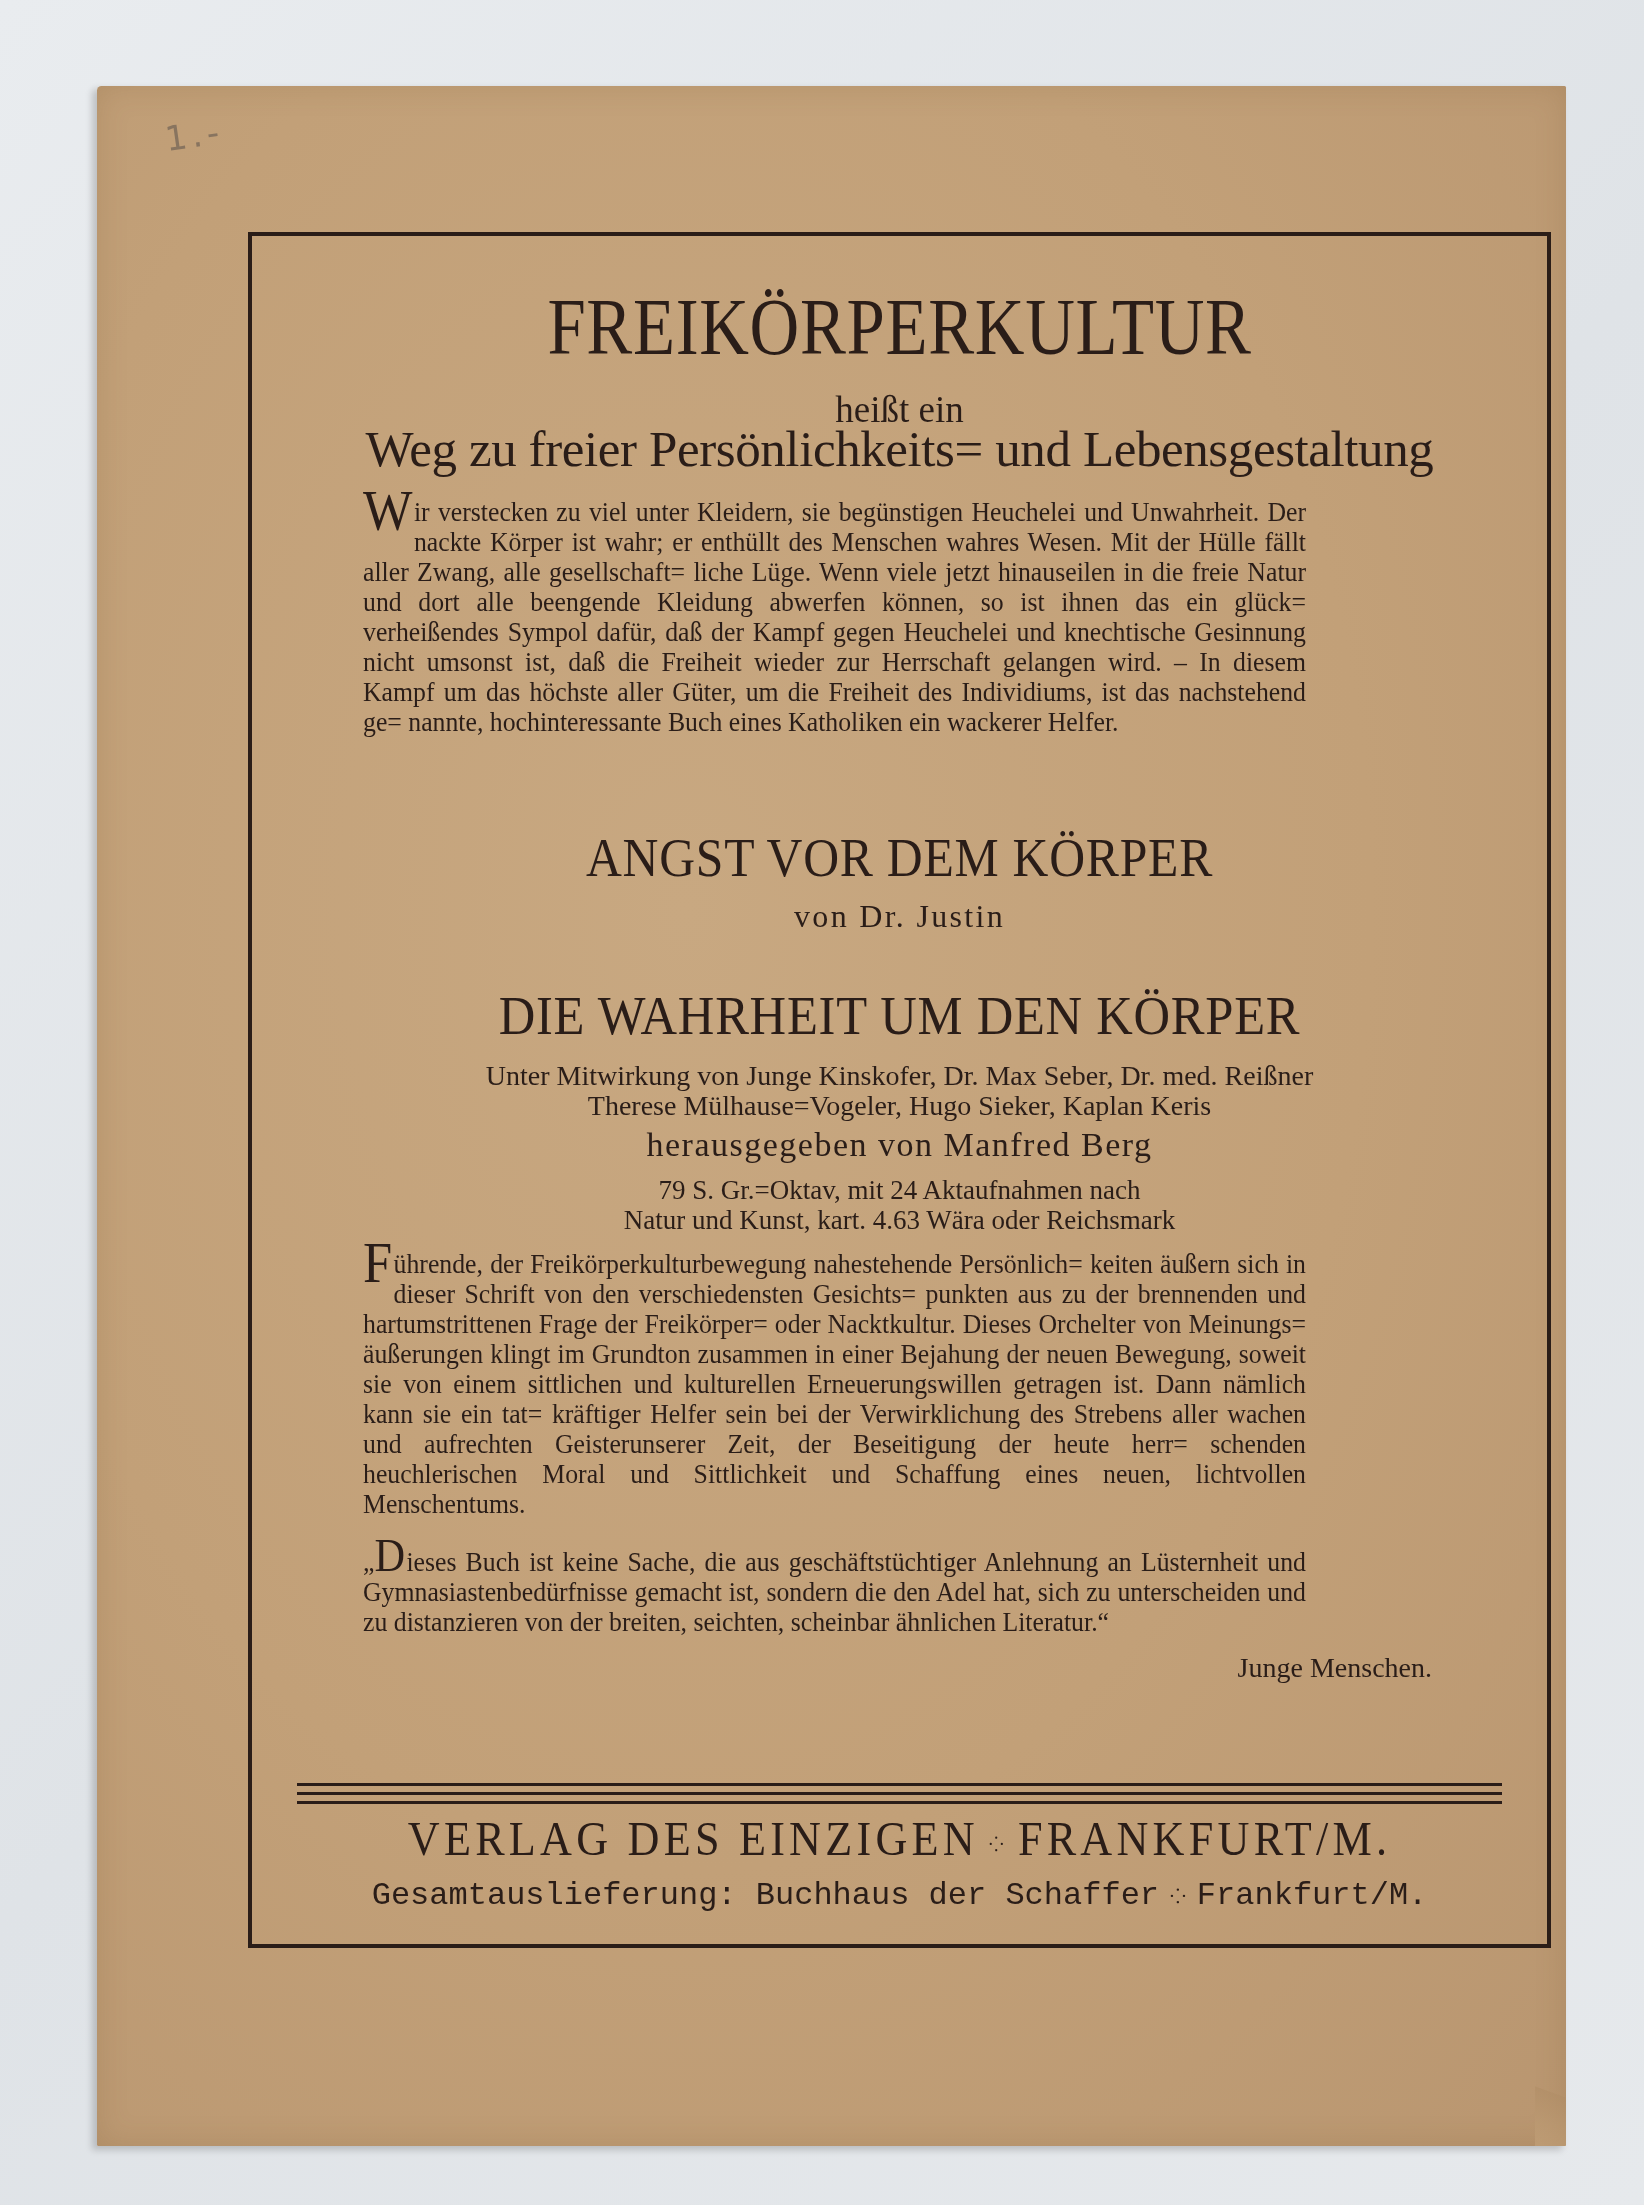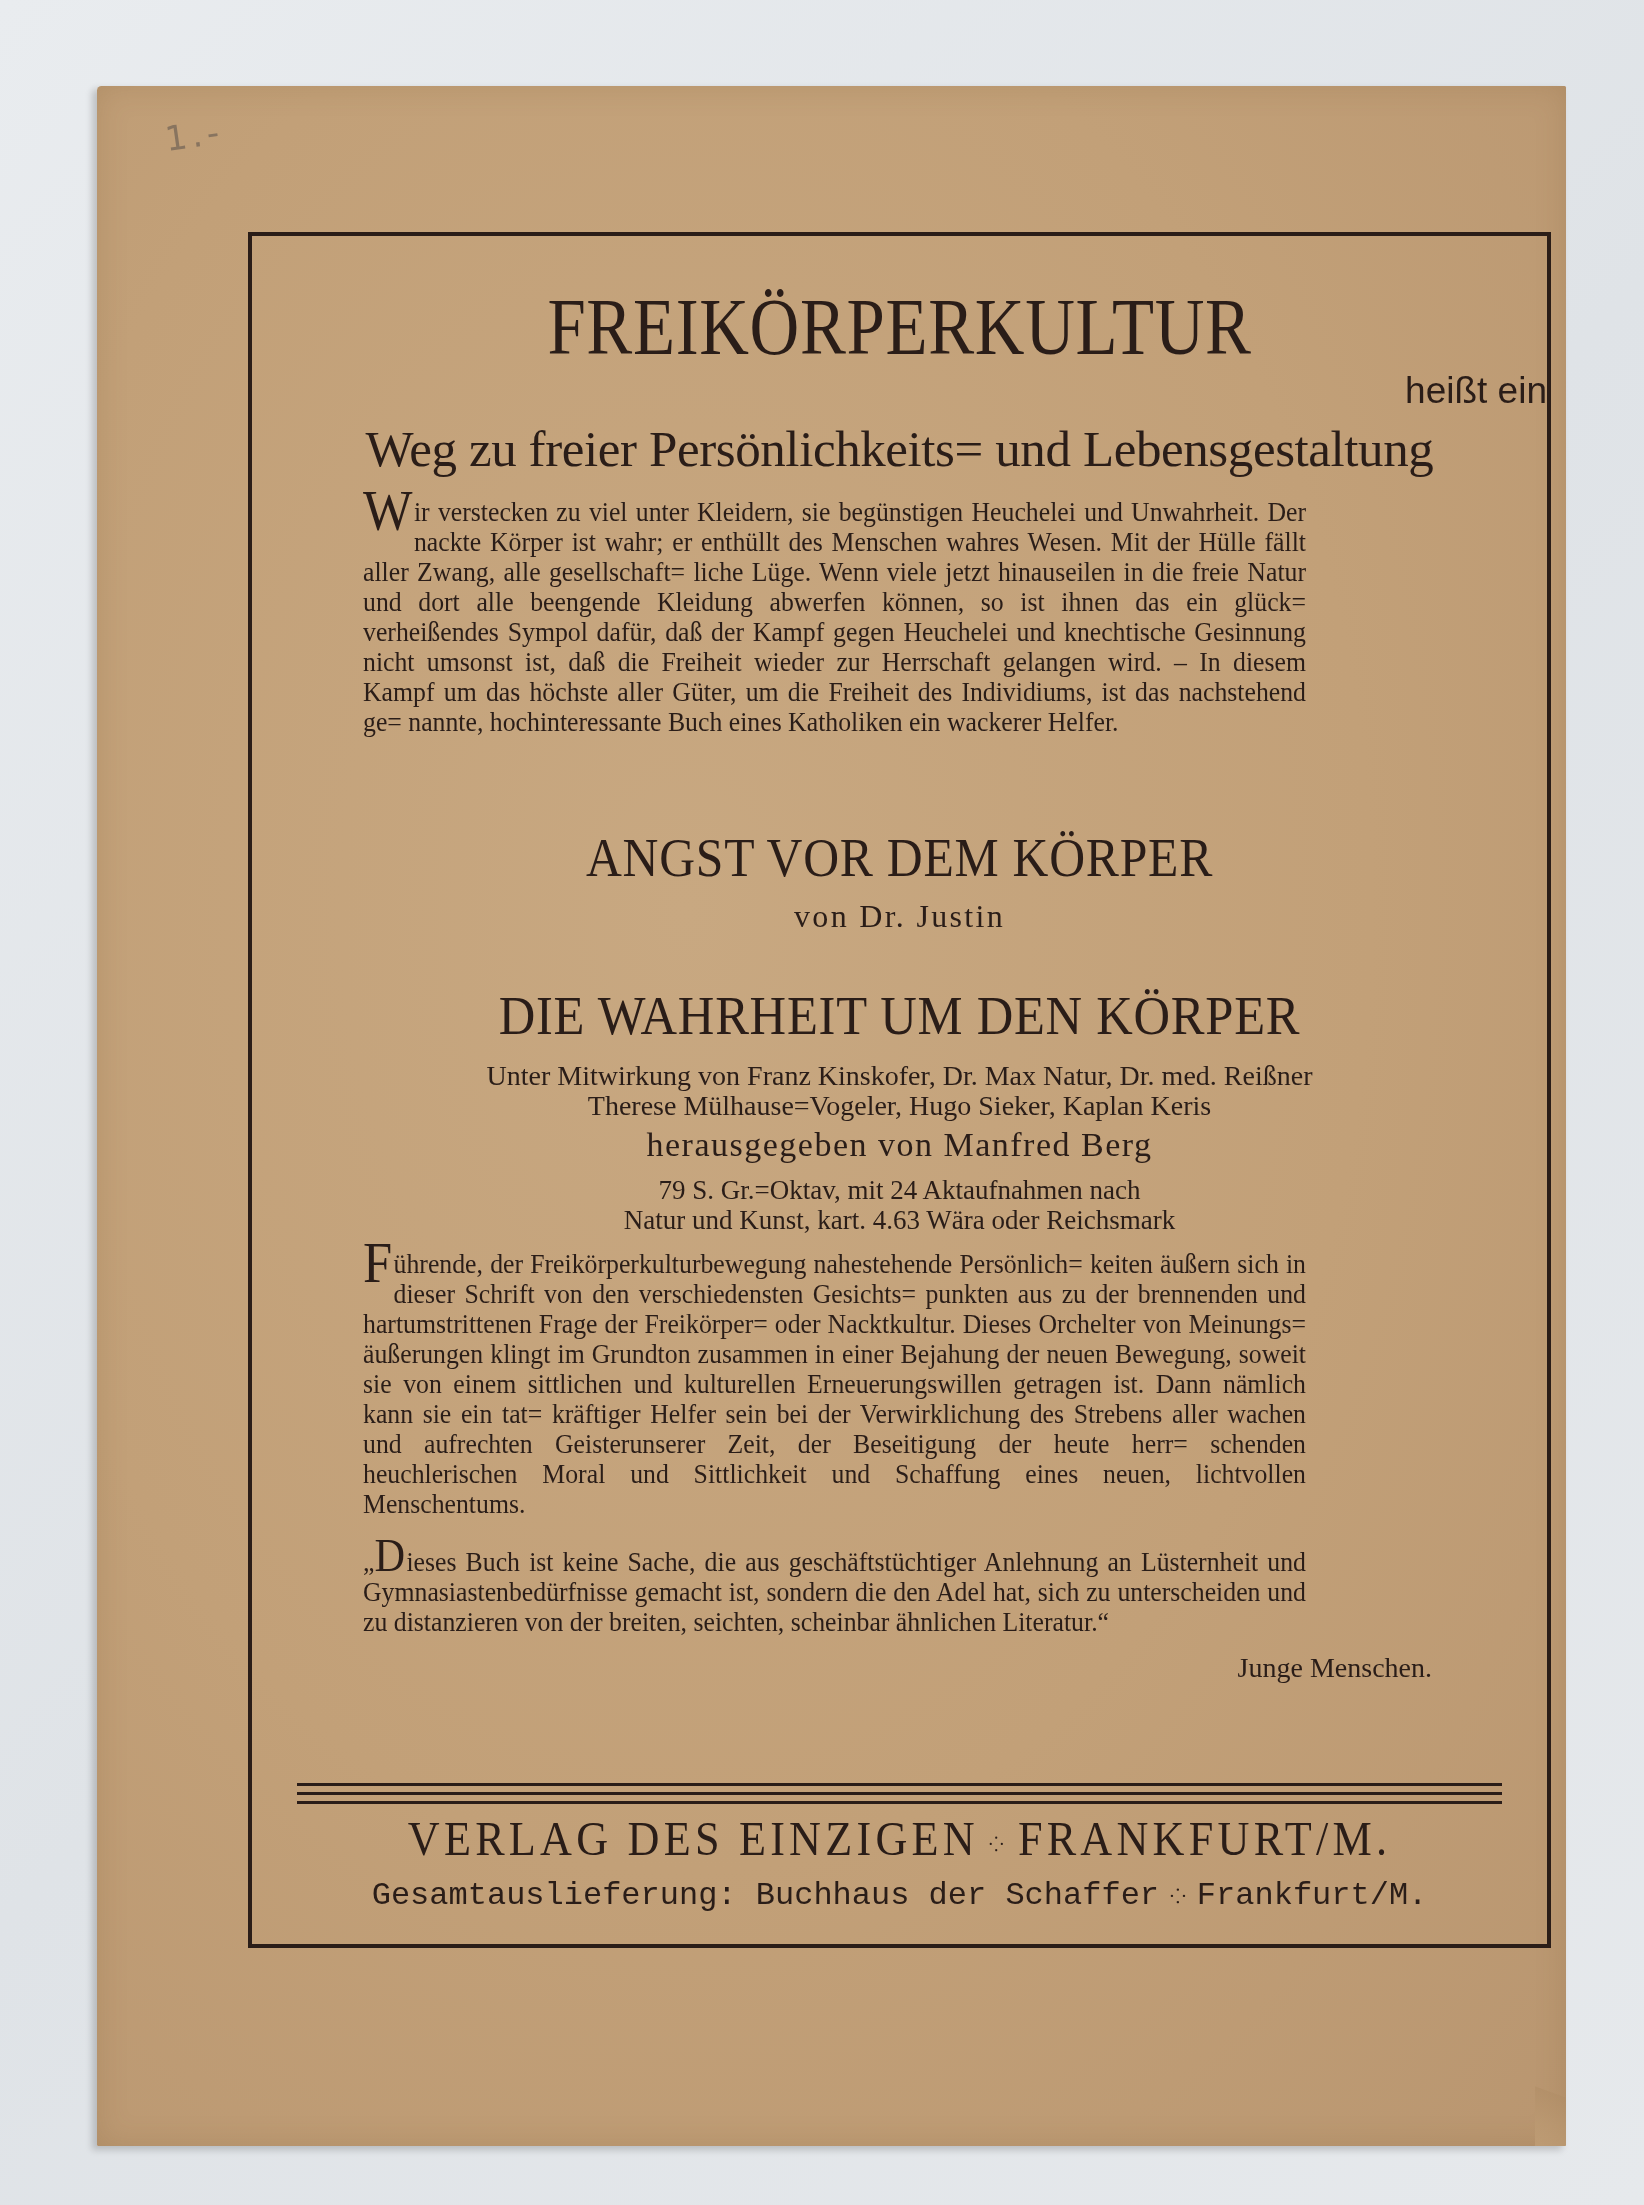--- a/index.html
+++ b/index.html
@@ -22,21 +22,21 @@
   .frame {
     position:absolute; left:248px; top:232px; width:1303px; height:1716px;
     border:4.6px solid #2a1d18; box-sizing:border-box;
   }
   .ink { color:#2a1d18; }
   .center { position:absolute; left:0; width:100%; text-align:center; }
   .title1 {
     top:46px; font-family:"Liberation Serif", serif; font-size:80px; letter-spacing:0.8px;
     transform: scaleX(0.86); transform-origin:center;
   }
-  .sub1 { top:134px; font-family:Liberation Sans, sans-serif; font-size:37px;text-align:right; }
+  .sub1 { top:152px; font-family:Liberation Serif, serif; font-size:37px; }
   .sub2 { top:184px; font-family:"Liberation Serif", serif; font-size:51px; letter-spacing:-0.4px; }
   .para {
     position:absolute; font-family:"Liberation Serif", serif; font-size:28px; line-height:30px;
     text-align:justify; text-align-last:left; transform:scaleX(0.92); transform-origin:left top;
   }
   .para p { margin:0; }
   .dropcap { font-size:57px; line-height:38px; float:left; margin-right:1.5px; margin-top:-4.6px; }
   .p1 { left:111px; top:261px; width:1025px; }
   .book-title {
     font-family:"Liberation Serif", serif; font-size:54px; letter-spacing:0.8px;
@@ -84,21 +84,21 @@
   <div class="center sub2 ink">Weg zu freier Persönlichkeits= und Lebensgestaltung</div>
 
   <div class="para p1 ink">
     <p><span class="dropcap">W</span><span>ir verstecken zu viel unter Kleidern, sie begünstigen Heuchelei und Unwahrheit.  Der nackte Körper ist wahr; er enthüllt des Menschen wahres Wesen.  Mit der Hülle fällt aller Zwang, alle gesellschaft= liche Lüge.  Wenn viele jetzt hinauseilen in die freie Natur und dort alle beengende Kleidung abwerfen können, so ist ihnen das ein glück= verheißendes Sympol dafür, daß der Kampf gegen Heuchelei und knechtische Gesinnung nicht umsonst ist, daß die Freiheit wieder zur Herrschaft gelangen wird. – In diesem Kampf um das höchste aller Güter, um die Freiheit des Individiums, ist das nachstehend ge= nannte, hochinteressante Buch eines Katholiken ein wackerer Helfer.</span></p>
   </div>
 
   <div class="center book-title bt1 ink">ANGST VOR DEM KÖRPER</div>
   <div class="center by1 ink">von Dr. Justin</div>
 
   <div class="center book-title bt2 ink">DIE WAHRHEIT UM DEN KÖRPER</div>
-  <div class="center collab1 ink">Unter Mitwirkung von Franz Kinskofer, Dr. Max Natur, Dr. med. Reißner</div>
+  <div class="center collab1 ink">Unter Mitwirkung von Junge Kinskofer, Dr. Max Seber, Dr. med. Reißner</div>
   <div class="center collab2 ink">Therese Mülhause=Vogeler, Hugo Sieker, Kaplan Keris</div>
   <div class="center editor ink">herausgegeben von Manfred Berg</div>
   <div class="center meta2a ink">79 S. Gr.=Oktav, mit 24 Aktaufnahmen nach</div>
   <div class="center meta2b ink">Natur und Kunst, kart. 4.63 Wära oder Reichsmark</div>
 
   <div class="para p2 ink">
     <p><span class="dropcap">F</span><span>ührende, der Freikörperkulturbewegung nahestehende Persönlich= keiten äußern sich in dieser Schrift von den verschiedensten Gesichts= punkten aus zu der brennenden und hartumstrittenen Frage der Freikörper= oder Nacktkultur.  Dieses Orchelter von Meinungs= äußerungen klingt im Grundton zusammen in einer Bejahung der neuen Bewegung, soweit sie von einem sittlichen und kulturellen Erneuerungswillen getragen ist.  Dann nämlich kann sie ein tat= kräftiger Helfer sein bei der Verwirklichung des Strebens aller wachen und aufrechten Geisterunserer Zeit, der Beseitigung der heute herr= schenden heuchlerischen Moral und Sittlichkeit und Schaffung eines neuen, lichtvollen Menschentums.</span></p>
   </div>
 
   <div class="para p3 ink">

